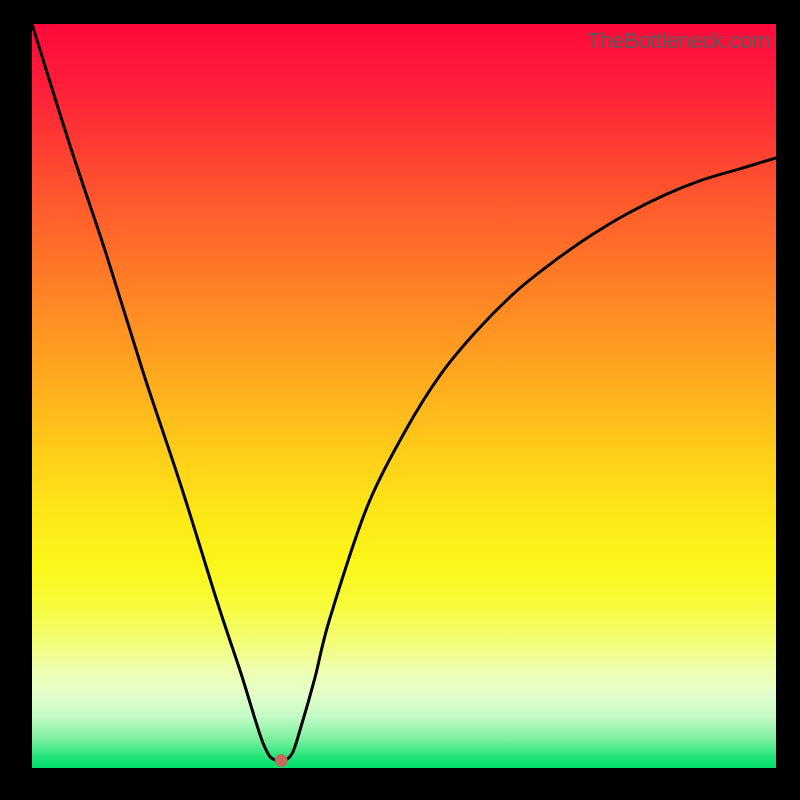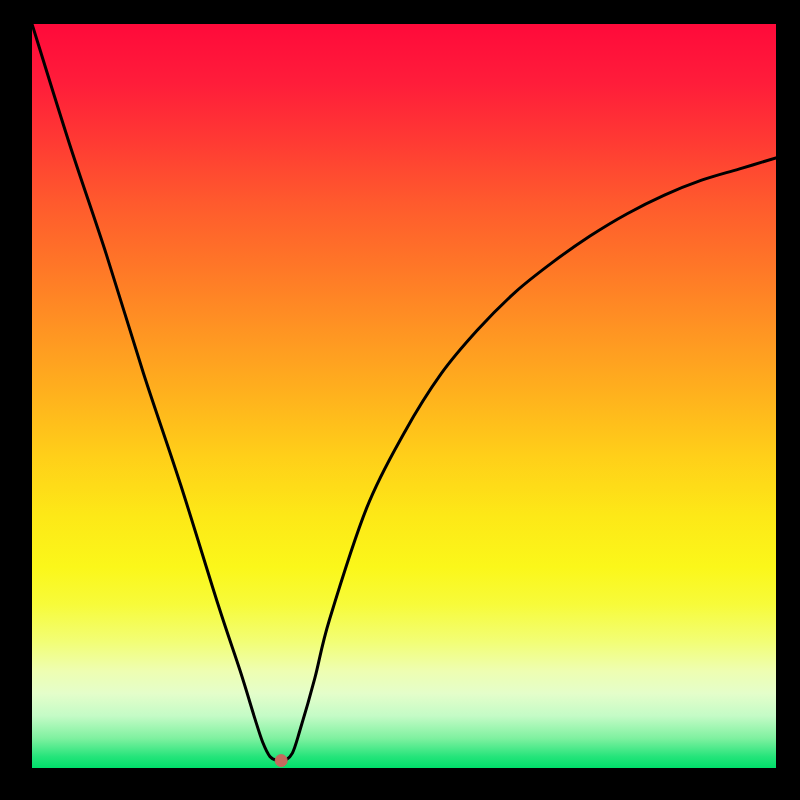--- a/index.html
+++ b/index.html
@@ -60,18 +60,19 @@
     inset: 0;
     width: 100%;
     height: 100%;
   }
 </style>
 </head>
 <body>
 
 <div class="frame">
   <div class="plot">
+    <div class="watermark">TheBottleneck.com</div>
     <svg class="curve" viewBox="0 0 744 744" preserveAspectRatio="none">
       <path fill="none" stroke="#000" stroke-width="3" stroke-linejoin="round" stroke-linecap="round" d="M 0.0 0.0 C 6.2 19.8, 24.8 80.6, 37.2 119.0 C 49.6 157.5, 62.0 192.2, 74.4 230.6 C 86.8 269.1, 99.2 311.2, 111.6 349.7 C 124.0 388.1, 136.4 422.8, 148.8 461.3 C 161.2 499.7, 176.1 549.3, 186.0 580.3 C 195.9 611.3, 202.1 628.1, 208.3 647.3 C 214.5 666.5, 219.5 683.9, 223.2 695.6 C 226.9 707.4, 228.2 711.8, 230.6 718.0 C 233.1 724.2, 235.6 729.7, 238.1 732.8 C 240.6 735.9, 243.0 735.9, 245.5 736.6 C 248.0 737.2, 250.5 737.8, 253.0 736.6 C 255.4 735.3, 257.9 734.1, 260.4 729.1 C 262.9 724.2, 264.1 719.2, 267.8 706.8 C 271.6 694.4, 277.8 673.3, 282.7 654.7 C 287.7 636.1, 288.9 623.7, 297.6 595.2 C 306.3 566.7, 322.4 514.6, 334.8 483.6 C 347.2 452.6, 359.6 431.5, 372.0 409.2 C 384.4 386.9, 396.8 367.0, 409.2 349.7 C 421.6 332.3, 434.0 318.7, 446.4 305.0 C 458.8 291.4, 471.2 279.0, 483.6 267.8 C 496.0 256.7, 508.4 247.4, 520.8 238.1 C 533.2 228.8, 545.6 220.1, 558.0 212.0 C 570.4 204.0, 582.8 196.5, 595.2 189.7 C 607.6 182.9, 620.0 176.7, 632.4 171.1 C 644.8 165.5, 657.2 160.6, 669.6 156.2 C 682.0 151.9, 694.4 148.8, 706.8 145.1 C 719.2 141.4, 737.8 135.8, 744.0 133.9"></path>
       <circle r="6" fill="#c46b5e" stroke="#c46b5e" cx="249.2" cy="736.6"></circle>
     </svg>
   </div>
 </div>
 
 </body></html>

